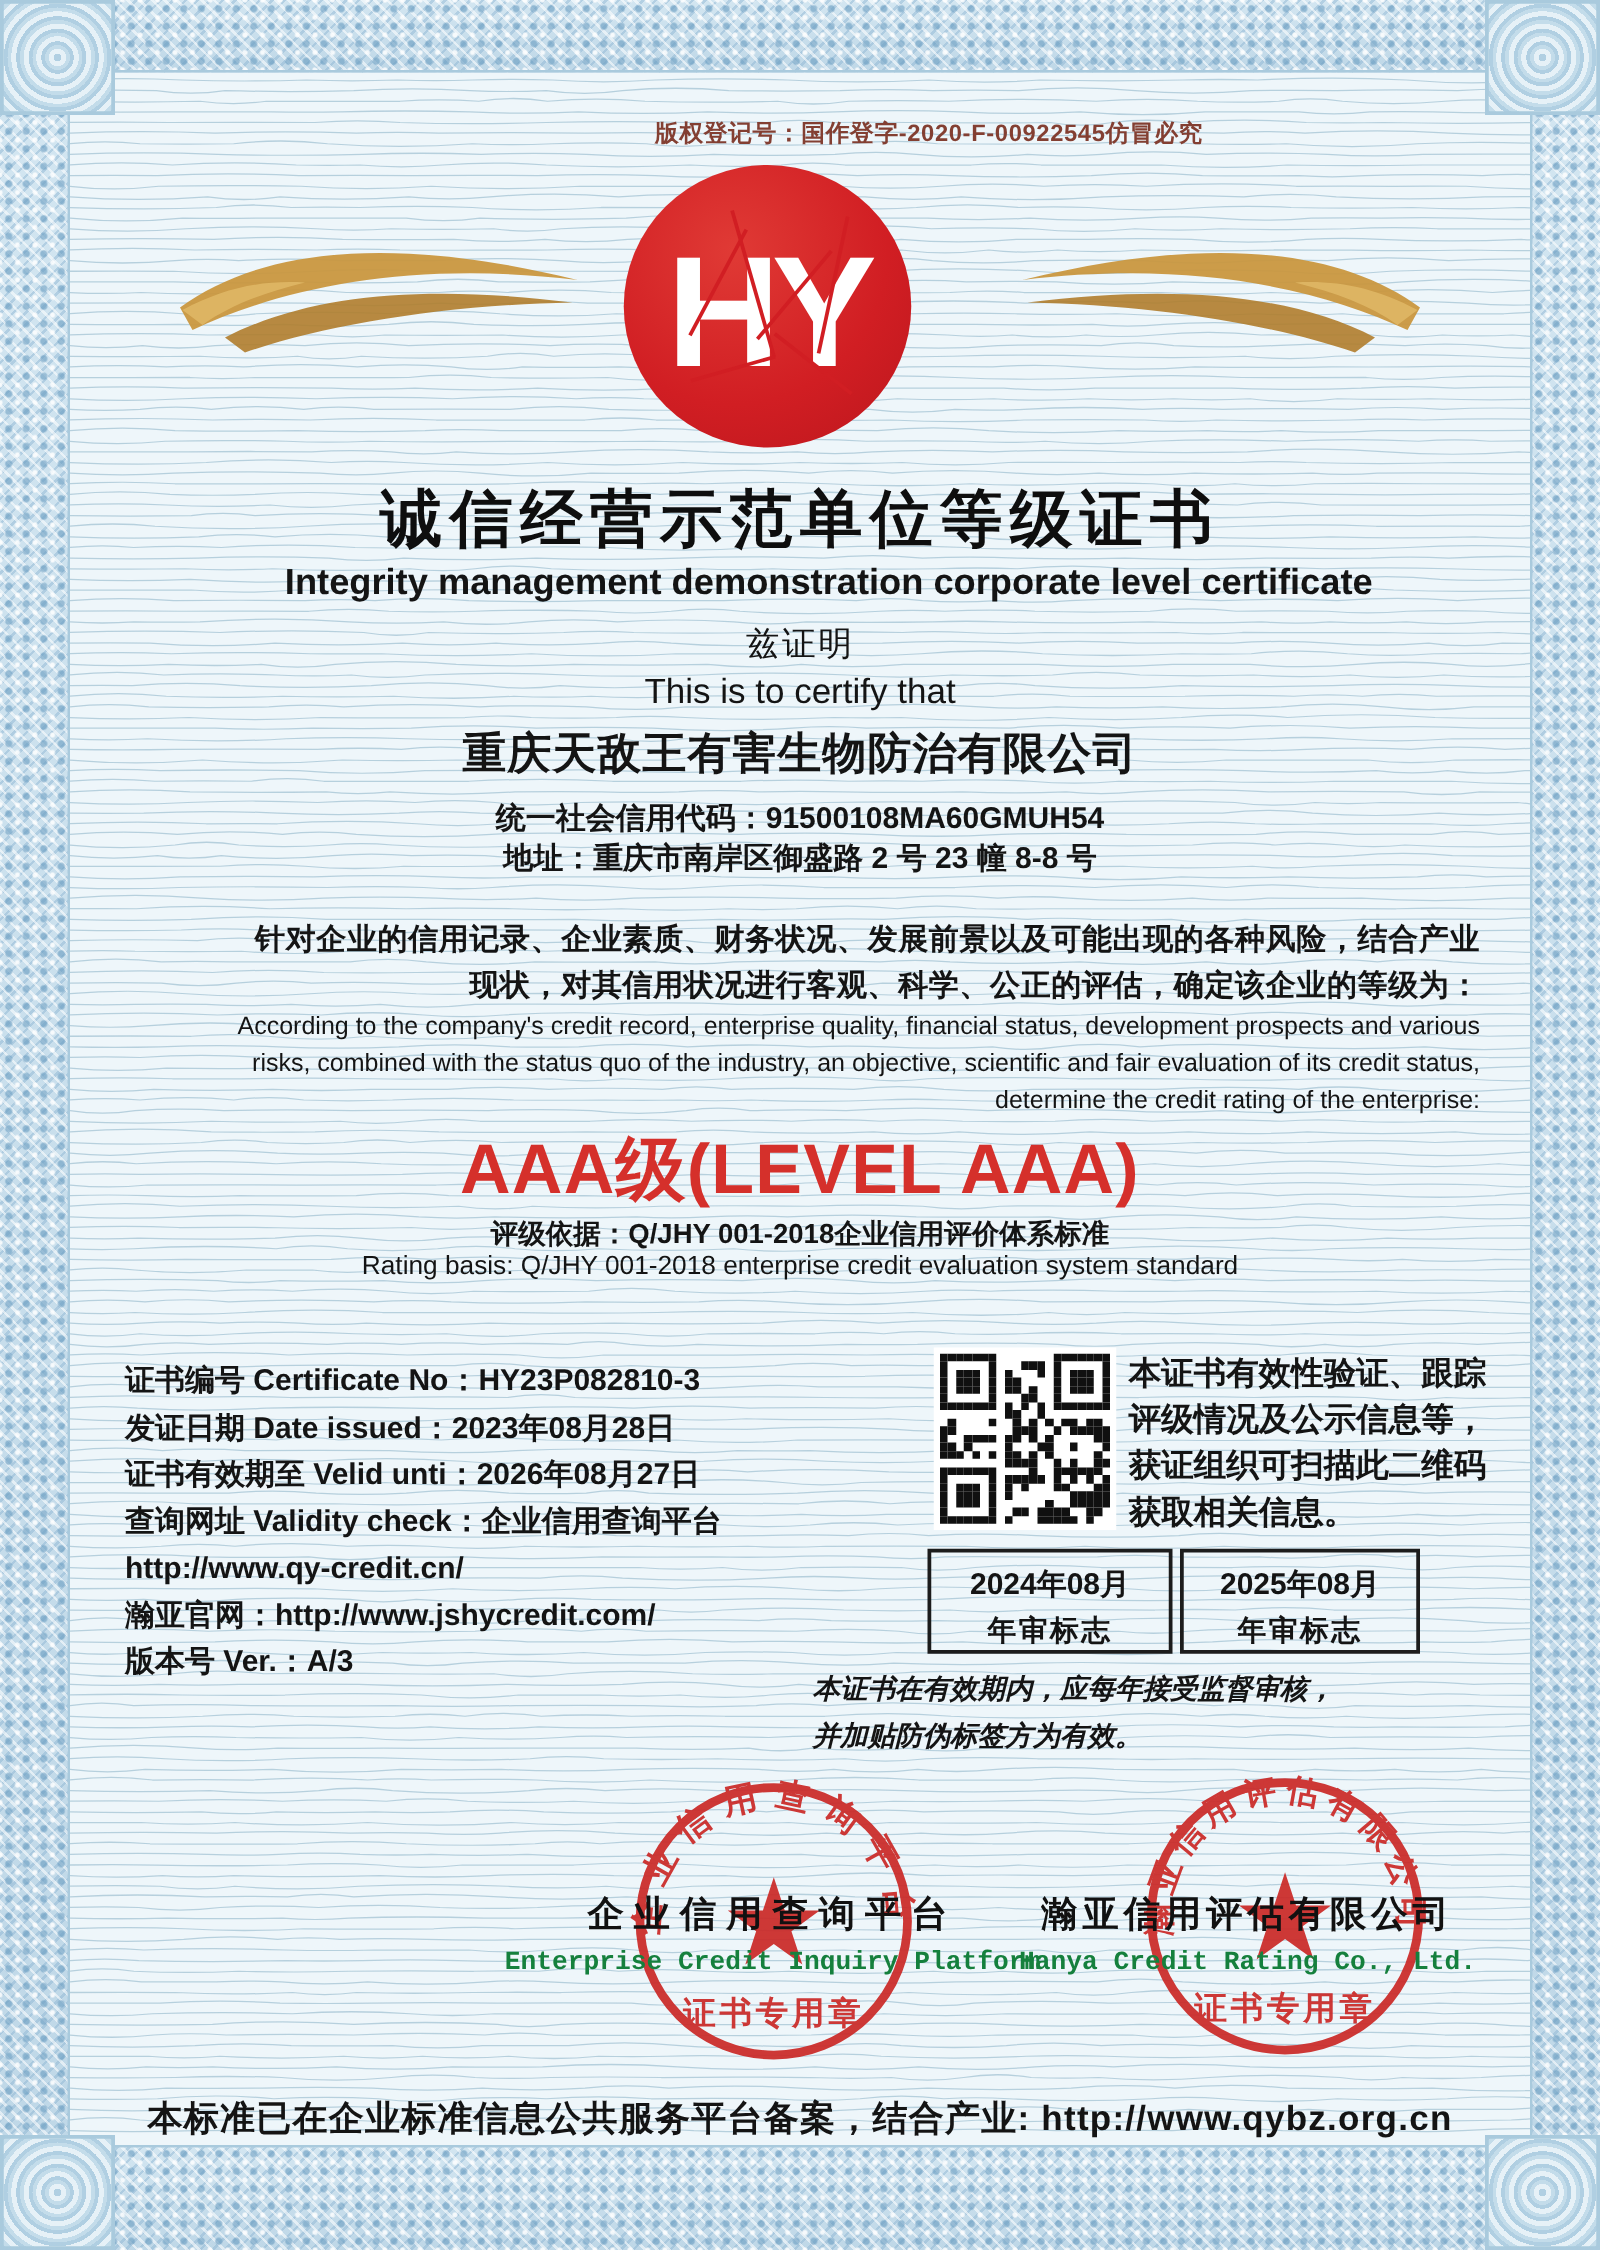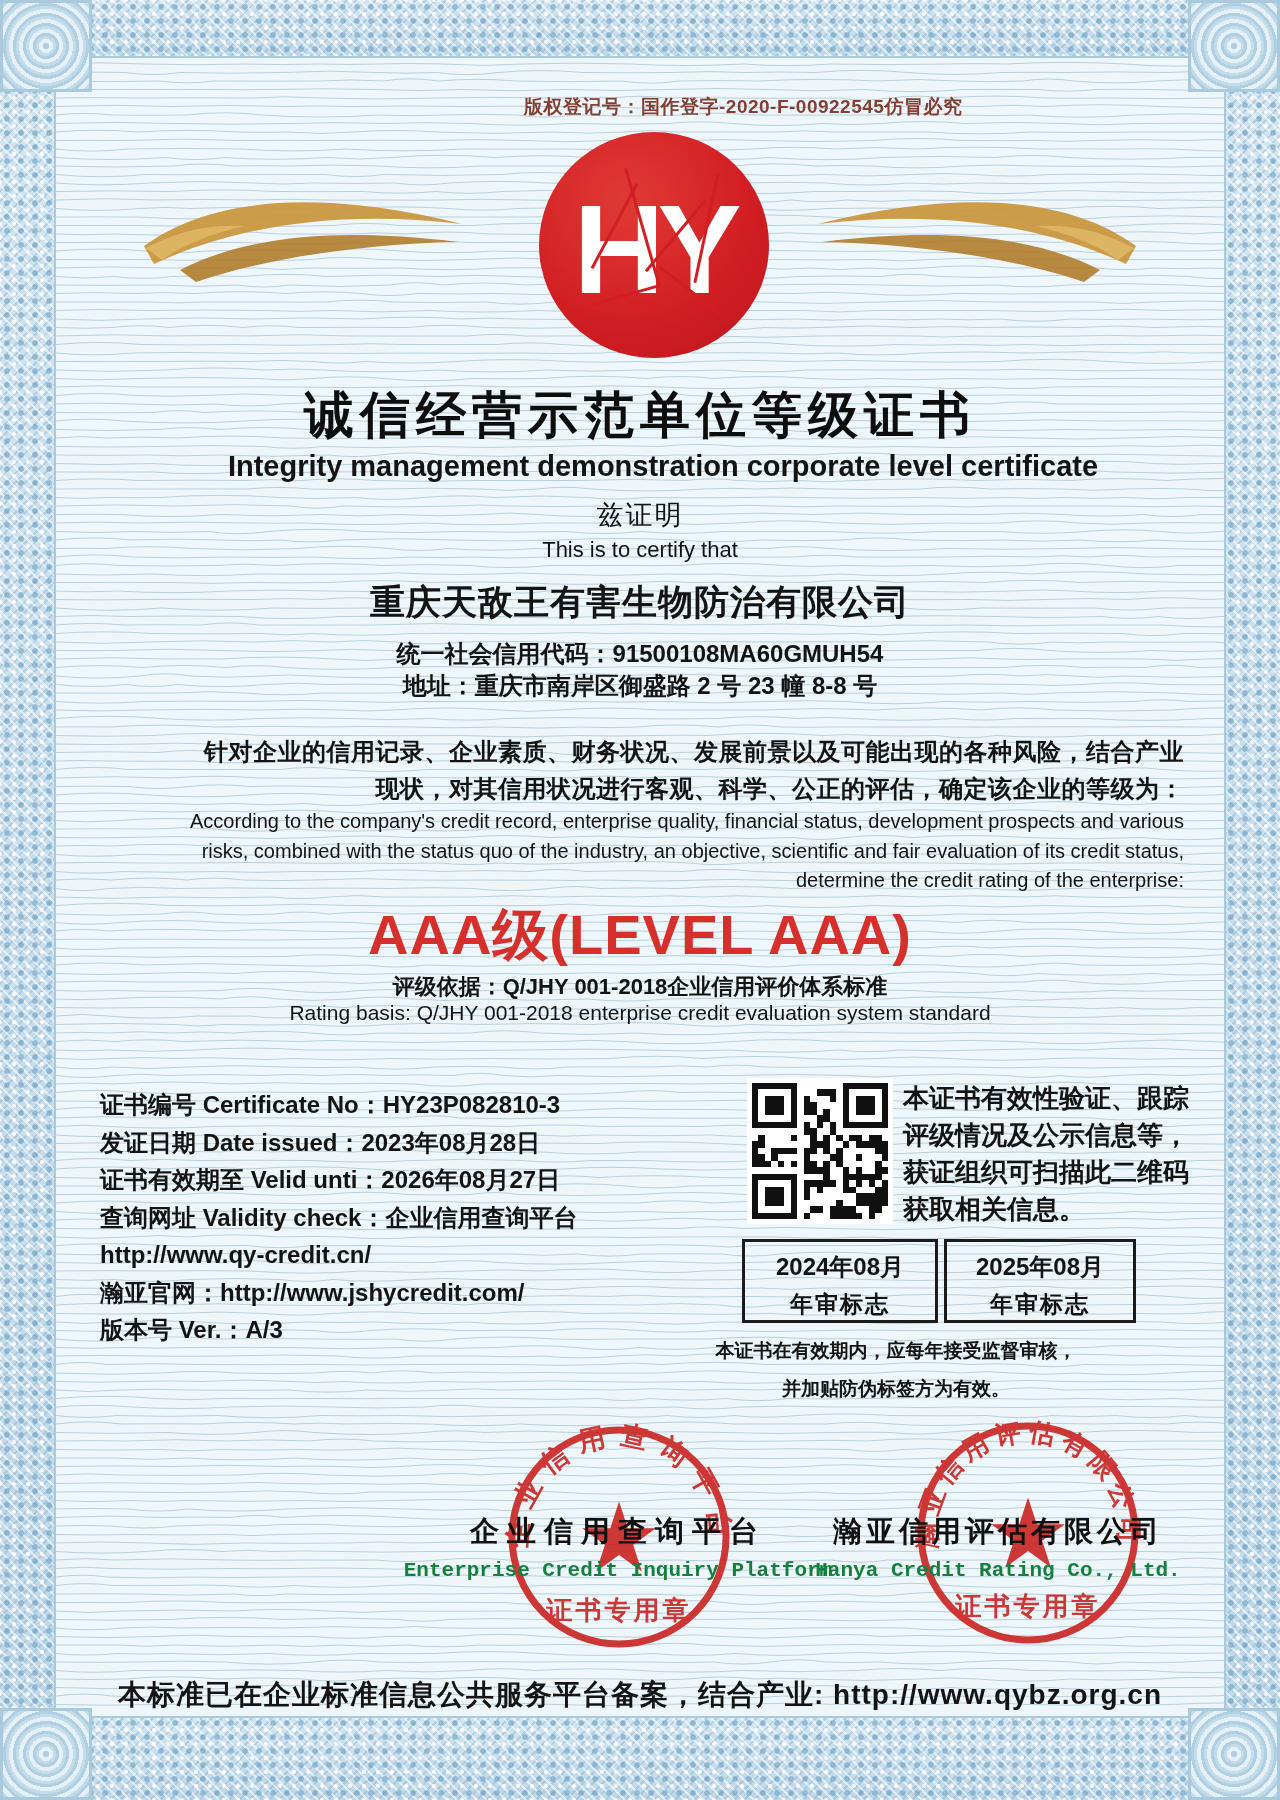--- a/index.html
+++ b/index.html
@@ -27,57 +27,57 @@
     background:repeating-radial-gradient(circle at 50% 50%, #b0cfe2 0 3px, #e6f1f7 3px 7px, #c3dcea 7px 10px);
     box-shadow:inset 0 0 0 3px #a9cadd;}
   .bc-tl{left:0;top:0;} .bc-tr{right:0;top:0;} .bc-bl{left:0;bottom:0;} .bc-br{right:0;bottom:0;}
   .inner-line{position:absolute;z-index:3;left:54px;right:54px;top:56px;bottom:82px;
     border:2px solid #a9cadd;pointer-events:none;}
   #waves{position:absolute;left:56px;top:58px;z-index:1;}
   
   .abs{position:absolute;z-index:5;}
   .ctr{left:0;width:100%;text-align:center;}
   .copyright{top:94px;left:524px;font-size:19px;font-weight:700;color:#833f32;letter-spacing:.5px;}
-  .logo{left:539px;top:132px;width:230px;height:226px;border-radius:50%;
+  .logo{left:499px;top:132px;width:230px;height:226px;border-radius:50%;
     background:radial-gradient(circle at 38% 30%, #e03a35, #d11e23 58%, #bb161d);z-index:6;}
   .logo .hy{position:absolute;left:0;top:0;width:100%;height:230px;line-height:236px;text-align:center;
     font-size:126px;font-weight:800;letter-spacing:-7px;color:#ffffff;}
   .crack{position:absolute;width:3px;background:#d11e23;z-index:7;}
   .crack.c1{left:74px;top:46px;height:96px;transform:rotate(28deg);}
   .crack.c2{left:102px;top:34px;height:122px;transform:rotate(-16deg);}
   .crack.c3{left:135px;top:58px;height:92px;transform:rotate(40deg);}
   .crack.c4{left:166px;top:40px;height:112px;transform:rotate(12deg);}
   .crack.c5{left:86px;top:128px;height:70px;transform:rotate(74deg);}
   .crack.c6{left:150px;top:120px;height:78px;transform:rotate(-52deg);}
   .flourish{top:182px;width:330px;height:120px;z-index:5;}
   .fl-left{left:140px;} .fl-right{left:810px;transform:scaleX(-1);}
   .title{top:382px;font-size:50px;font-weight:700;letter-spacing:6px;color:#0e0e0e;}
   .subtitle{top:450px;font-size:29px;font-weight:700;padding-left:23px;}
   .certify-cn{top:497px;font-size:27px;font-weight:400;letter-spacing:2px;}
-  .certify-en{top:537px;font-size:22px;font-weight:500;}
+  .certify-en{top:537px;font-size:28px;font-weight:500;}
   .company{top:579px;font-size:35px;font-weight:800;letter-spacing:1px;}
   .uscc{top:638px;font-size:24px;font-weight:700;}
   .address{top:670px;font-size:24px;font-weight:700;}
   .para{left:100px;right:96px;top:733px;text-align:right;}
   .para .cn{font-size:24px;line-height:37px;font-weight:700;letter-spacing:.5px;}
   .para .en{font-size:20px;line-height:29.5px;font-weight:500;}
   .para .en:first-of-type{margin-top:5px;}
   .grade{top:898px;font-size:56px;font-weight:800;color:#d5302b;letter-spacing:1px;}
   .basis-cn{top:972px;font-size:22px;font-weight:700;}
   .basis-en{top:1001px;font-size:21px;font-weight:500;}
   .details{left:100px;top:1086px;font-size:24px;line-height:37.5px;font-weight:700;}
   .qr-box{left:747px;top:1078px;width:146px;height:146px;background:#ffffff;padding:5px;box-sizing:border-box;z-index:6;}
   #qr-grid{width:100%;height:100%;display:grid;grid-template-columns:repeat(21,1fr);grid-template-rows:repeat(21,1fr);background:#fff;}
   #qr-grid .on{background:#101010;}
   .qr-note{left:903px;top:1080px;width:296px;font-size:26px;line-height:37px;font-weight:700;text-align:left;}
   .audit-box{top:1239px;height:78px;border:3px solid #1c1c1c;text-align:center;box-sizing:content-box;z-index:6;}
   .ab1{left:742px;width:190px;} .ab2{left:944px;width:186px;}
   .audit-box .l1{margin-top:9px;font-size:24px;font-weight:600;}
   .audit-box .l2{margin-top:6px;font-size:23px;font-weight:600;letter-spacing:2px;}
-  .audit-note{left:650px;top:1332px;width:492px;text-align:center;font-size:19px;line-height:38px;font-weight:700;}
+  .audit-note{left:650px;top:1332px;width:492px;text-align:left;font-size:22px;line-height:38px;font-weight:700;font-style:italic;}
   .seal{width:232px;height:232px;z-index:6;opacity:.93;}
   .seal1{left:503px;top:1421px;} .seal2{left:912px;top:1417px;}
   .org{top:1512px;width:500px;text-align:center;z-index:7;}
   .org1{left:368px;} .org2{left:748px;}
   .org .cn{font-size:29px;font-weight:800;letter-spacing:8px;color:#111;}
   .org2 .cn{letter-spacing:4px;}
   .org .en{margin-top:7px;font-size:21px;font-weight:600;color:#15803d;font-family:Liberation Mono, monospace;}
   .footer{top:1676px;font-size:28px;font-weight:700;letter-spacing:1px;z-index:5;}
 </style>
 </head>

